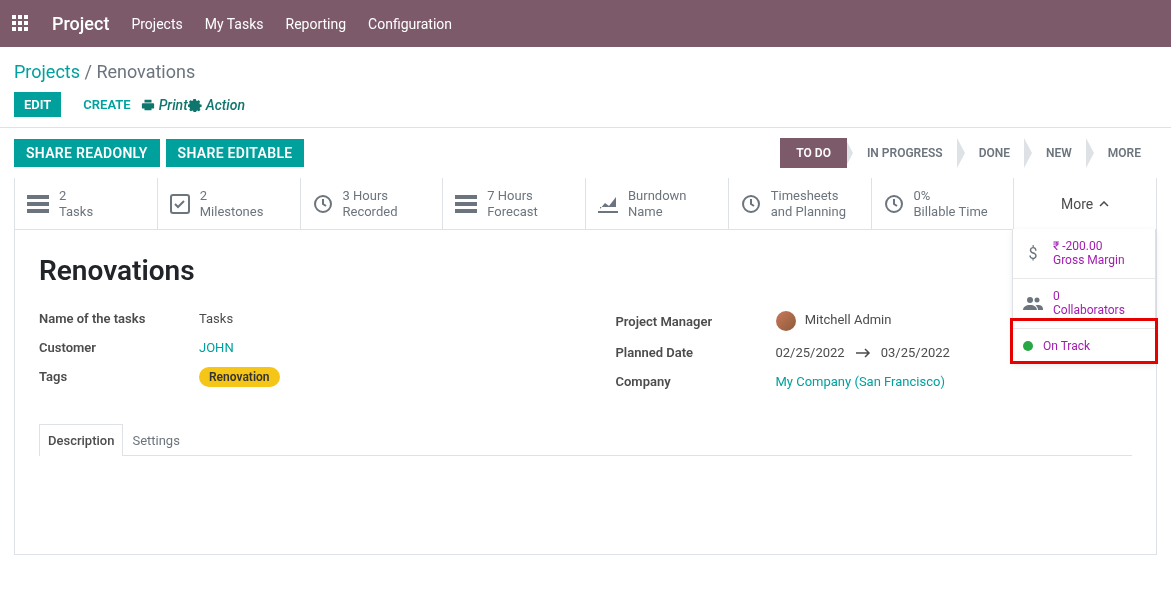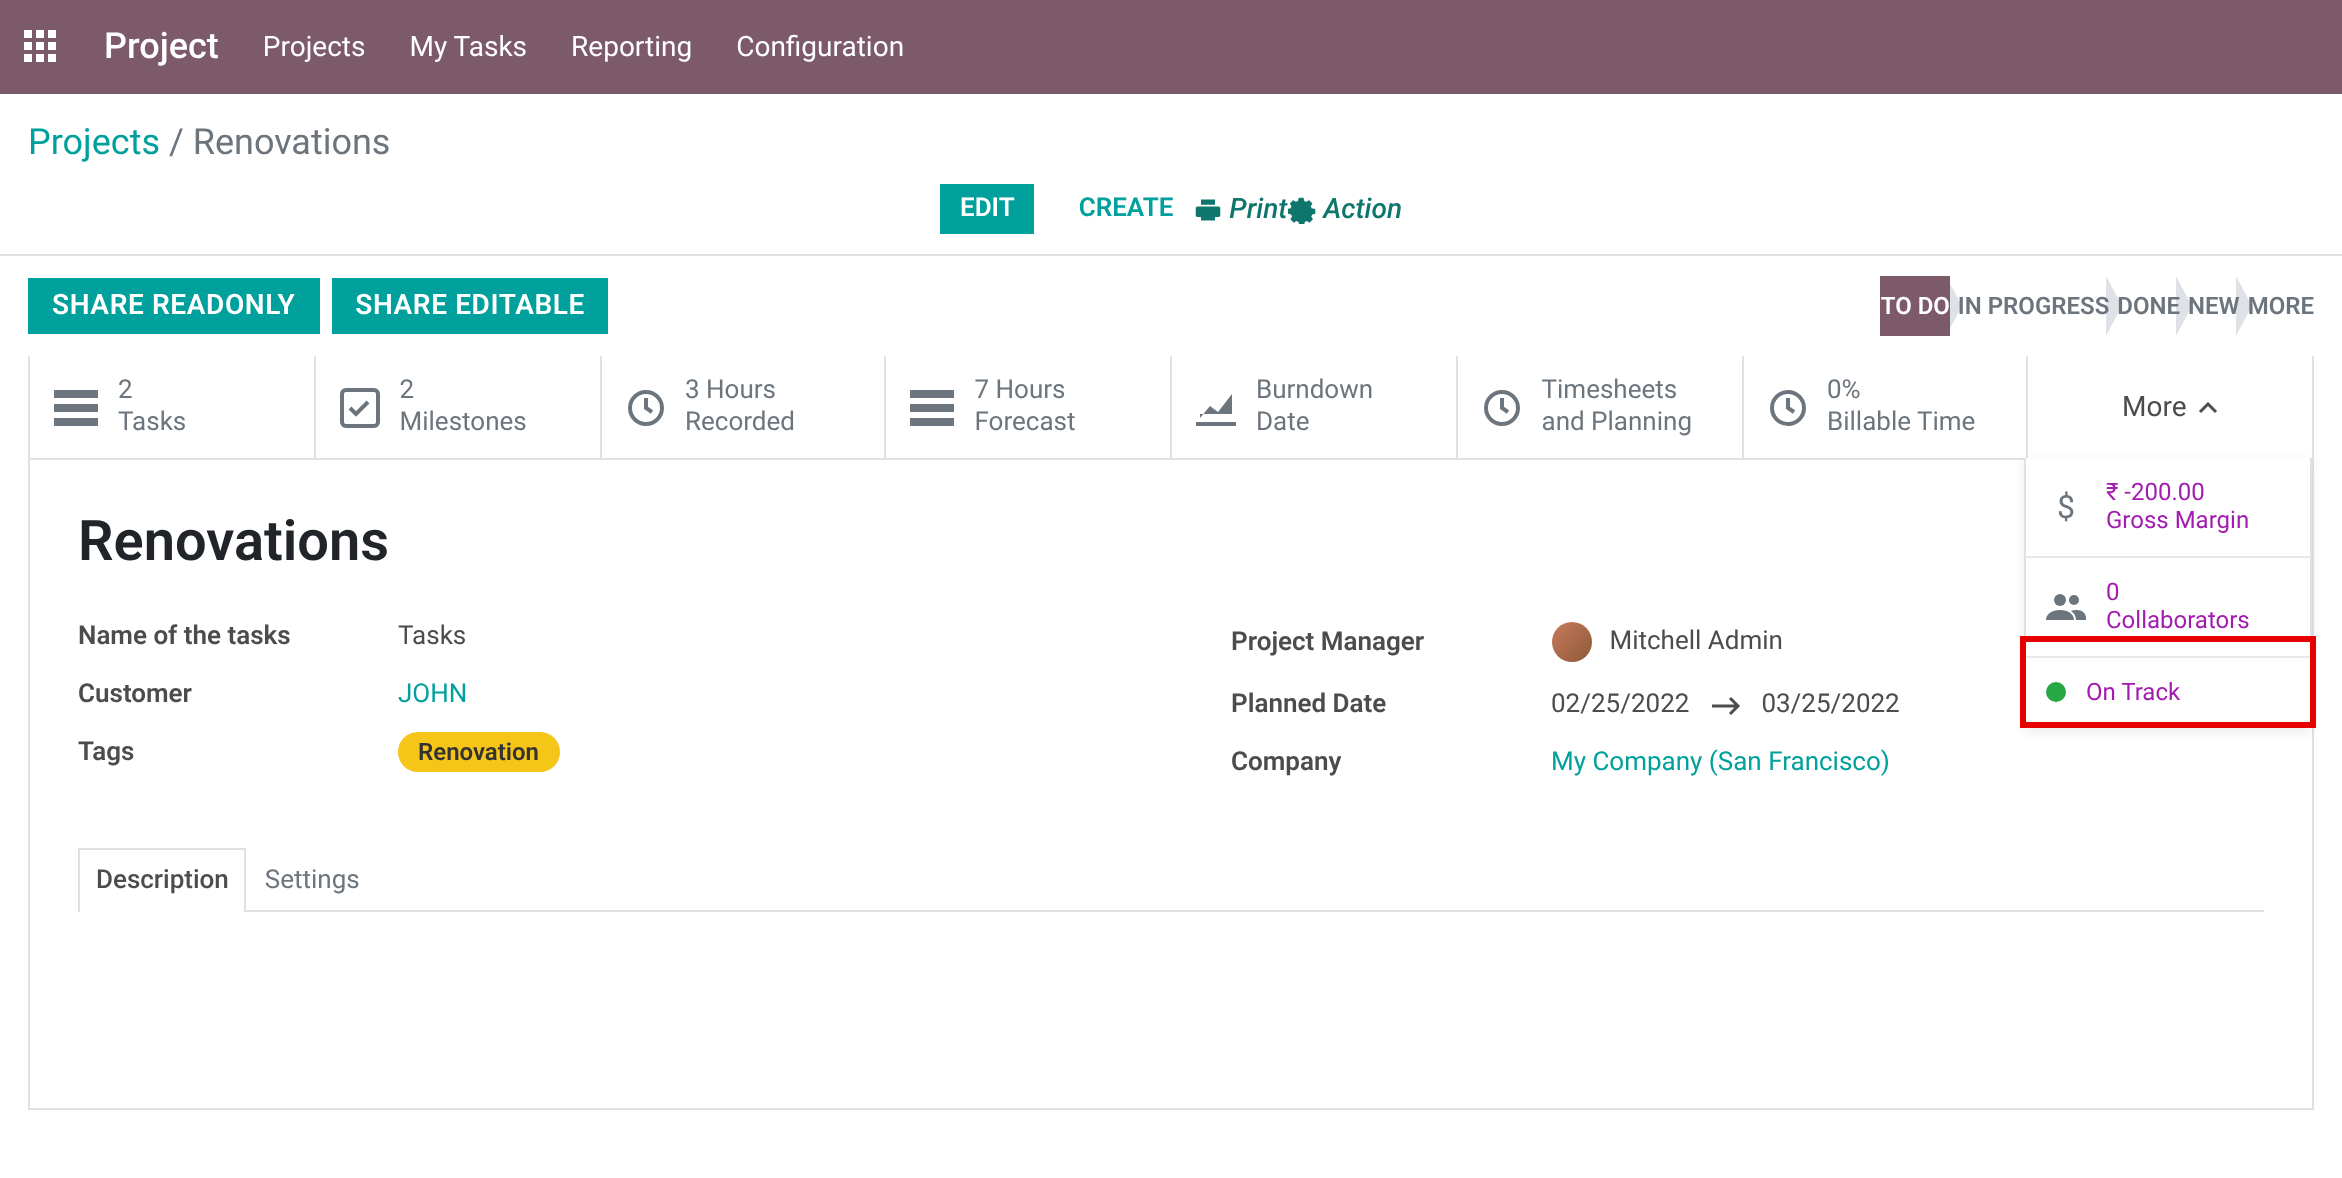--- a/index.html
+++ b/index.html
@@ -6,33 +6,33 @@
 body { width: 1171px; height: 589px; background: #fff; overflow: hidden; font-size: 14px; color: #4c4c4c; }
 .topbar { background: #7c5a6a; height: 47px; display: flex; align-items: center; padding: 0 12px; gap: 22px; }
 .apps-icon { width: 18px; height: 18px; display: grid; grid-template-columns: repeat(3,4px); grid-template-rows: repeat(3,4px); gap: 2px; }
 .apps-icon span { background: #fff; width: 4px; height: 4px; }
 .brand { color: #fff; font-size: 18px; font-weight: 500; }
 .nav-item { color: #fff; font-size: 14px; cursor: pointer; }
 .content { padding: 10px 14px 0 14px; }
 .breadcrumb { font-size: 18px; margin: 4px 0 10px 0; }
 .bc-link { color: #00a09d; cursor: pointer; }
 .bc-sep, .bc-current { color: #6c757d; }
-.action-row { display: flex; align-items: center; justify-content: center; margin-bottom: 10px; }
+.action-row { display: flex; align-items: center; justify-content: flex-start; margin-bottom: 10px; }
 .action-left { display: flex; gap: 12px; align-items: center; }
 .btn { padding: 5px 10px; font-size: 13px; font-weight: 600; border: none; cursor: pointer; }
 .btn-primary { background: #00a09d; color: #fff; }
 .btn-secondary { background: transparent; color: #00a09d; }
 .action-right { display: flex; gap: 0; align-items: center; color: #0f766e; font-style: italic; }
 .action-link { cursor: pointer; font-weight: 500; display: flex; align-items: center; gap: 4px; }
 .divider-top { border-top: 1px solid #dee2e6; margin: 0 -14px; }
 .share-stage-row { display: flex; justify-content: space-between; align-items: center; padding: 10px 0; margin: 0 0 0 0; }
 .share-btns { display: flex; gap: 6px; }
 .btn-share { background: #00a09d; color: #fff; padding: 6px 12px; font-size: 14px; font-weight: 600; border: none; cursor: pointer; letter-spacing: 0.3px; }
 .stages { display: flex; align-items: center; }
-.stage { padding: 8px 0; font-size: 12px; font-weight: 600; color: #6c757d; cursor: pointer; position: relative; }
+.stage { padding: 8px 16px; font-size: 12px; font-weight: 600; color: #6c757d; cursor: pointer; position: relative; }
 .stage.active { background: #7c5a6a; color: #fff; }
 .stage-sep { width: 0; height: 0; border-top: 15px solid transparent; border-bottom: 15px solid transparent; border-left: 8px solid #dee2e6; margin: 0 -2px; }
 .main-card { border: 1px solid #dee2e6; border-top: none; position: relative; }
 .stat-row { display: flex; border-bottom: 1px solid #dee2e6; }
 .stat-box { flex: 1; border-right: 1px solid #dee2e6; padding: 10px 12px; display: flex; align-items: center; gap: 10px; cursor: pointer; min-height: 50px; }
 .stat-box:last-child { border-right: none; }
 .stat-icon { color: #6c757d; font-size: 18px; }
 .stat-text { display: flex; flex-direction: column; line-height: 1.2; color: #6c757d; }
 .stat-val { font-size: 13px; }
 .stat-label { font-size: 13px; }
@@ -174,21 +174,21 @@
             <span class="stat-val">7 Hours</span>
             <span class="stat-label">Forecast</span>
           </div>
       </div>
       <div class="stat-box">
         <svg class="stat-icon" width="20" height="18" viewBox="0 0 20 18" fill="currentColor">
             <path d="M0 16h20v2H0v-2zM2 14l5-6 4 3 7-9v10H2z"></path>
           </svg>
         <div class="stat-text">
             <span class="stat-val">Burndown</span>
-            <span class="stat-label">Date</span>
+            <span class="stat-label">Name</span>
           </div>
       </div>
       <div class="stat-box">
         <svg class="stat-icon" width="20" height="20" viewBox="0 0 20 20" fill="none" stroke="currentColor" stroke-width="2">
             <circle cx="10" cy="10" r="8"></circle>
             <path d="M10 5v5l3 2"></path>
           </svg>
         <div class="stat-text">
             <span class="stat-val">Timesheets</span>
             <span class="stat-label">and Planning</span>

